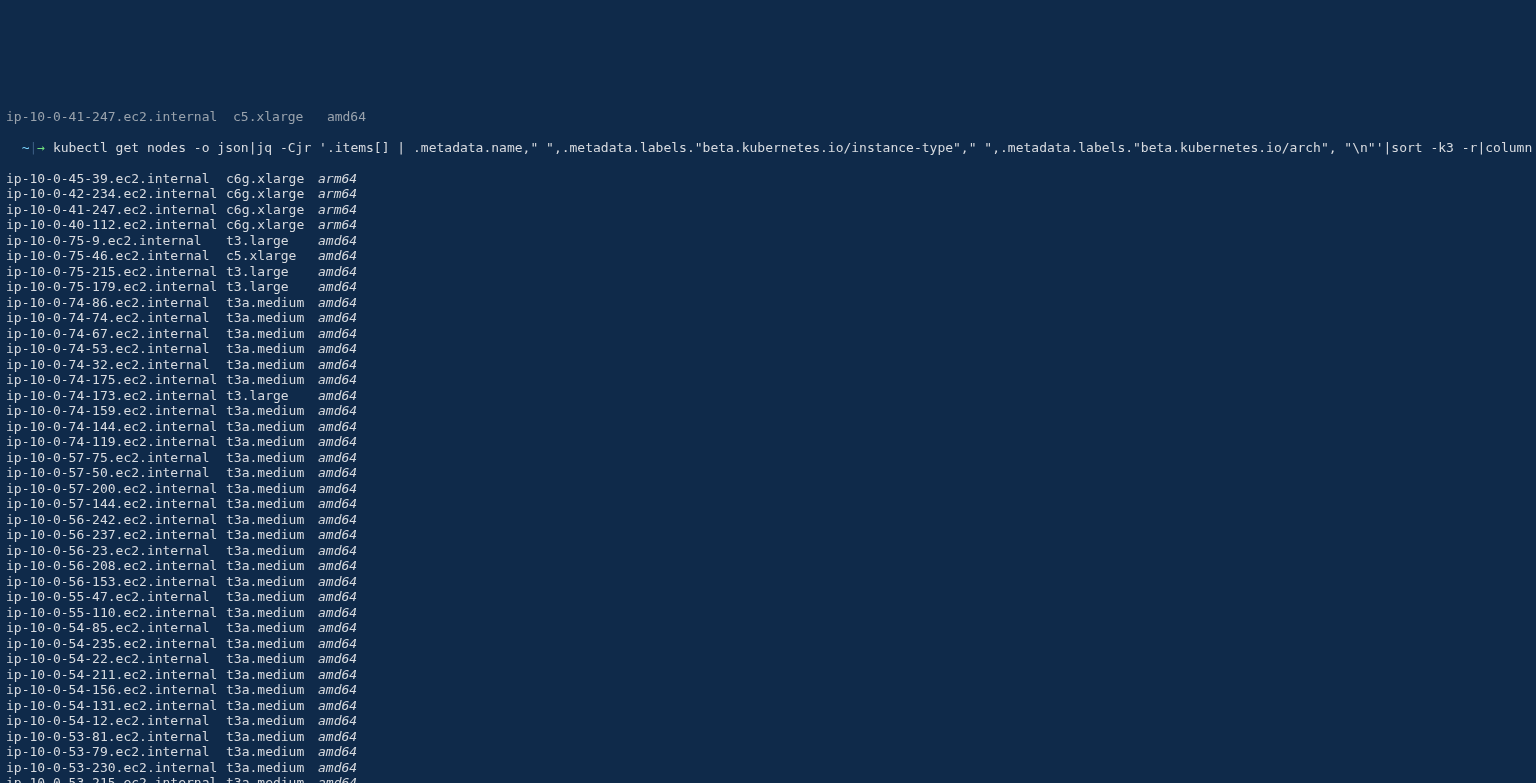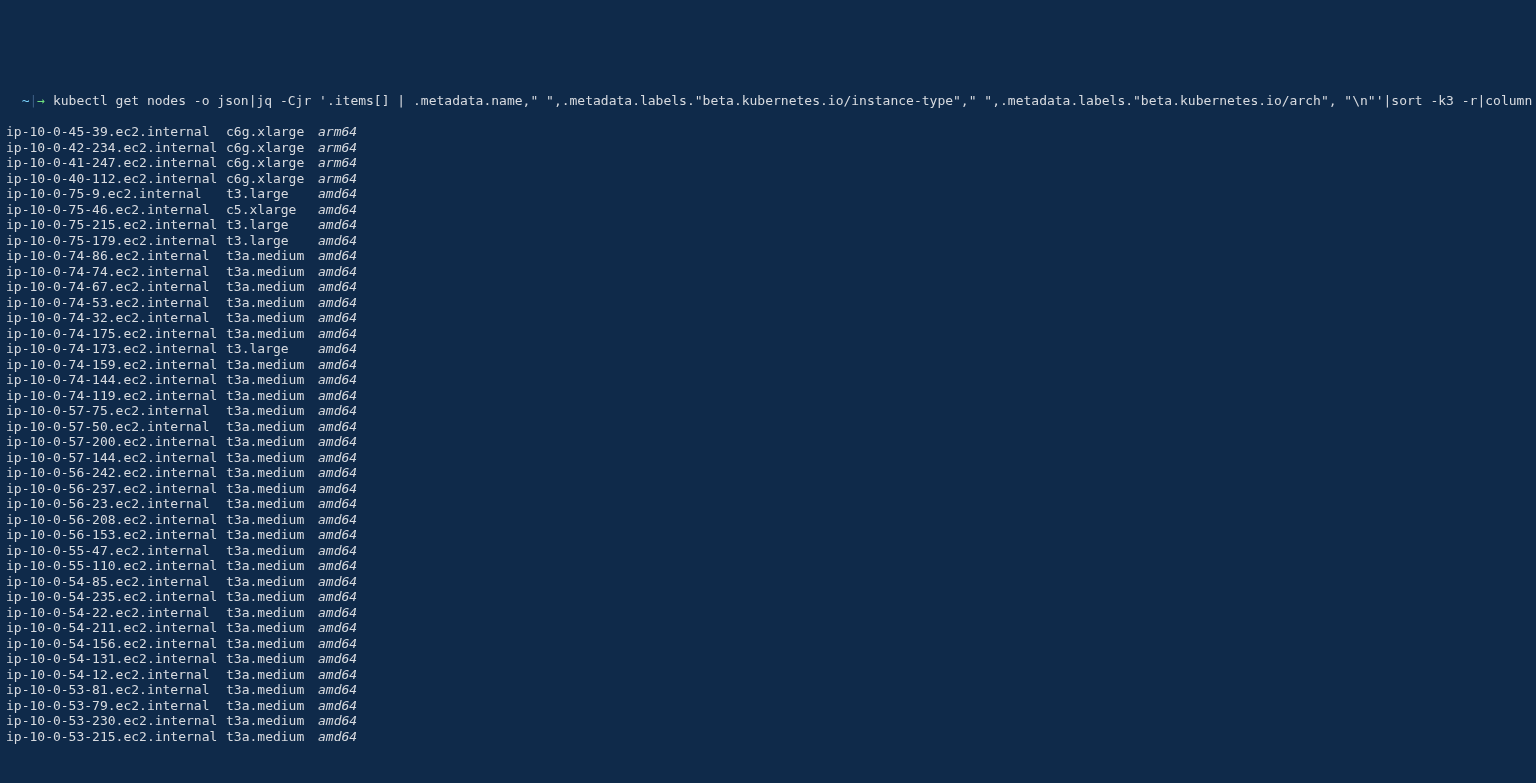--- a/index.html
+++ b/index.html
@@ -32,18 +32,19 @@
   .col2 { display:inline-block; width: 92px; }
   .col3 { display:inline-block;font-style:italic; }
   .cut  { color:#9aa3ad; }
 </style>
 </head>
 <body>
 
 
 
 <div class="term">
+  <span class="row cut">ip-10-0-41-247.ec2.internal  c5.xlarge   amd64</span>
   <span class="prompt-line"><span class="prompt-tilde">~</span><span class="prompt-sep">|</span><span class="prompt-arrow">→</span> <span class="cmd">kubectl get nodes -o json|jq -Cjr '.items[] | .metadata.name," ",.metadata.labels."beta.kubernetes.io/instance-type"," ",.metadata.labels."beta.kubernetes.io/arch", "\n"'|sort -k3 -r|column -t</span></span>
   <div id="rows"><span class="row"><span class="col1">ip-10-0-45-39.ec2.internal</span><span class="col2">c6g.xlarge</span><span class="col3">arm64</span></span><span class="row"><span class="col1">ip-10-0-42-234.ec2.internal</span><span class="col2">c6g.xlarge</span><span class="col3">arm64</span></span><span class="row"><span class="col1">ip-10-0-41-247.ec2.internal</span><span class="col2">c6g.xlarge</span><span class="col3">arm64</span></span><span class="row"><span class="col1">ip-10-0-40-112.ec2.internal</span><span class="col2">c6g.xlarge</span><span class="col3">arm64</span></span><span class="row"><span class="col1">ip-10-0-75-9.ec2.internal</span><span class="col2">t3.large</span><span class="col3">amd64</span></span><span class="row"><span class="col1">ip-10-0-75-46.ec2.internal</span><span class="col2">c5.xlarge</span><span class="col3">amd64</span></span><span class="row"><span class="col1">ip-10-0-75-215.ec2.internal</span><span class="col2">t3.large</span><span class="col3">amd64</span></span><span class="row"><span class="col1">ip-10-0-75-179.ec2.internal</span><span class="col2">t3.large</span><span class="col3">amd64</span></span><span class="row"><span class="col1">ip-10-0-74-86.ec2.internal</span><span class="col2">t3a.medium</span><span class="col3">amd64</span></span><span class="row"><span class="col1">ip-10-0-74-74.ec2.internal</span><span class="col2">t3a.medium</span><span class="col3">amd64</span></span><span class="row"><span class="col1">ip-10-0-74-67.ec2.internal</span><span class="col2">t3a.medium</span><span class="col3">amd64</span></span><span class="row"><span class="col1">ip-10-0-74-53.ec2.internal</span><span class="col2">t3a.medium</span><span class="col3">amd64</span></span><span class="row"><span class="col1">ip-10-0-74-32.ec2.internal</span><span class="col2">t3a.medium</span><span class="col3">amd64</span></span><span class="row"><span class="col1">ip-10-0-74-175.ec2.internal</span><span class="col2">t3a.medium</span><span class="col3">amd64</span></span><span class="row"><span class="col1">ip-10-0-74-173.ec2.internal</span><span class="col2">t3.large</span><span class="col3">amd64</span></span><span class="row"><span class="col1">ip-10-0-74-159.ec2.internal</span><span class="col2">t3a.medium</span><span class="col3">amd64</span></span><span class="row"><span class="col1">ip-10-0-74-144.ec2.internal</span><span class="col2">t3a.medium</span><span class="col3">amd64</span></span><span class="row"><span class="col1">ip-10-0-74-119.ec2.internal</span><span class="col2">t3a.medium</span><span class="col3">amd64</span></span><span class="row"><span class="col1">ip-10-0-57-75.ec2.internal</span><span class="col2">t3a.medium</span><span class="col3">amd64</span></span><span class="row"><span class="col1">ip-10-0-57-50.ec2.internal</span><span class="col2">t3a.medium</span><span class="col3">amd64</span></span><span class="row"><span class="col1">ip-10-0-57-200.ec2.internal</span><span class="col2">t3a.medium</span><span class="col3">amd64</span></span><span class="row"><span class="col1">ip-10-0-57-144.ec2.internal</span><span class="col2">t3a.medium</span><span class="col3">amd64</span></span><span class="row"><span class="col1">ip-10-0-56-242.ec2.internal</span><span class="col2">t3a.medium</span><span class="col3">amd64</span></span><span class="row"><span class="col1">ip-10-0-56-237.ec2.internal</span><span class="col2">t3a.medium</span><span class="col3">amd64</span></span><span class="row"><span class="col1">ip-10-0-56-23.ec2.internal</span><span class="col2">t3a.medium</span><span class="col3">amd64</span></span><span class="row"><span class="col1">ip-10-0-56-208.ec2.internal</span><span class="col2">t3a.medium</span><span class="col3">amd64</span></span><span class="row"><span class="col1">ip-10-0-56-153.ec2.internal</span><span class="col2">t3a.medium</span><span class="col3">amd64</span></span><span class="row"><span class="col1">ip-10-0-55-47.ec2.internal</span><span class="col2">t3a.medium</span><span class="col3">amd64</span></span><span class="row"><span class="col1">ip-10-0-55-110.ec2.internal</span><span class="col2">t3a.medium</span><span class="col3">amd64</span></span><span class="row"><span class="col1">ip-10-0-54-85.ec2.internal</span><span class="col2">t3a.medium</span><span class="col3">amd64</span></span><span class="row"><span class="col1">ip-10-0-54-235.ec2.internal</span><span class="col2">t3a.medium</span><span class="col3">amd64</span></span><span class="row"><span class="col1">ip-10-0-54-22.ec2.internal</span><span class="col2">t3a.medium</span><span class="col3">amd64</span></span><span class="row"><span class="col1">ip-10-0-54-211.ec2.internal</span><span class="col2">t3a.medium</span><span class="col3">amd64</span></span><span class="row"><span class="col1">ip-10-0-54-156.ec2.internal</span><span class="col2">t3a.medium</span><span class="col3">amd64</span></span><span class="row"><span class="col1">ip-10-0-54-131.ec2.internal</span><span class="col2">t3a.medium</span><span class="col3">amd64</span></span><span class="row"><span class="col1">ip-10-0-54-12.ec2.internal</span><span class="col2">t3a.medium</span><span class="col3">amd64</span></span><span class="row"><span class="col1">ip-10-0-53-81.ec2.internal</span><span class="col2">t3a.medium</span><span class="col3">amd64</span></span><span class="row"><span class="col1">ip-10-0-53-79.ec2.internal</span><span class="col2">t3a.medium</span><span class="col3">amd64</span></span><span class="row"><span class="col1">ip-10-0-53-230.ec2.internal</span><span class="col2">t3a.medium</span><span class="col3">amd64</span></span><span class="row"><span class="col1">ip-10-0-53-215.ec2.internal</span><span class="col2">t3a.medium</span><span class="col3">amd64</span></span></div>
 </div>
 
 
 
 
 </body></html>

